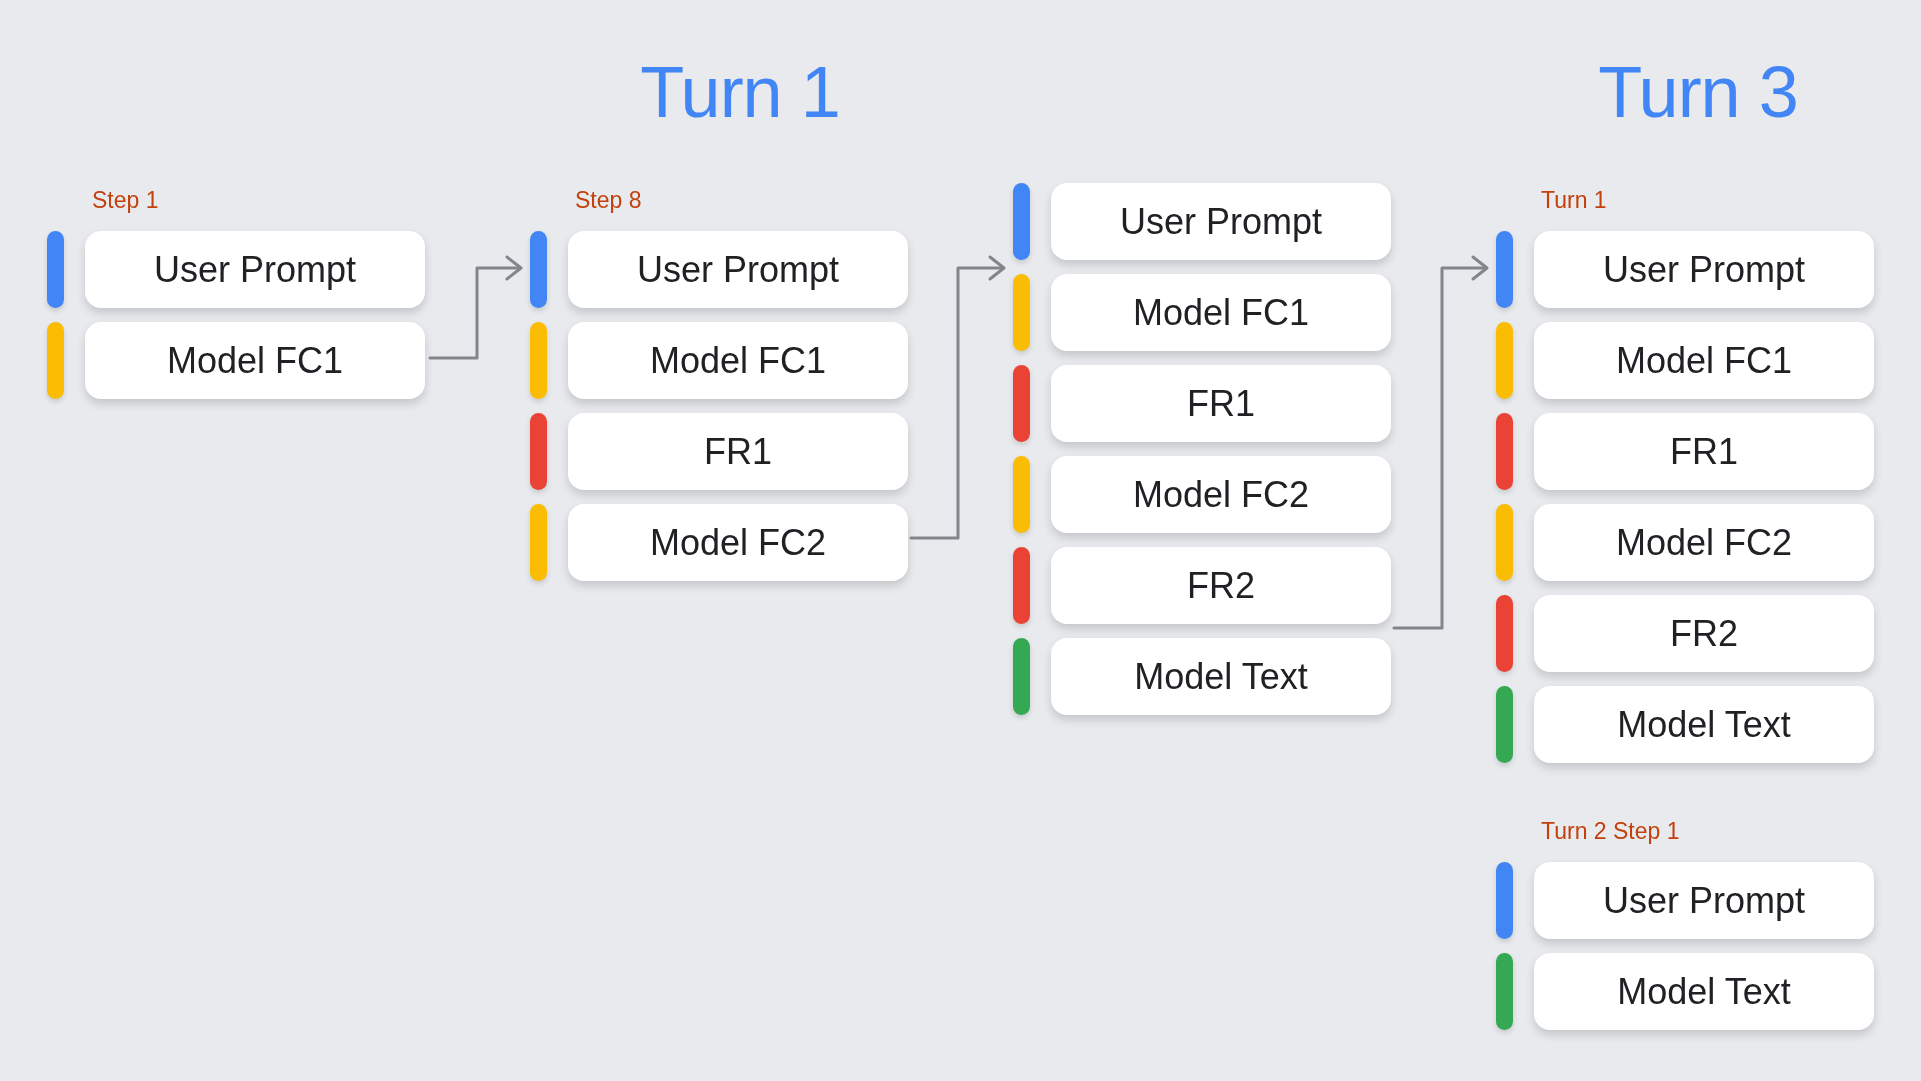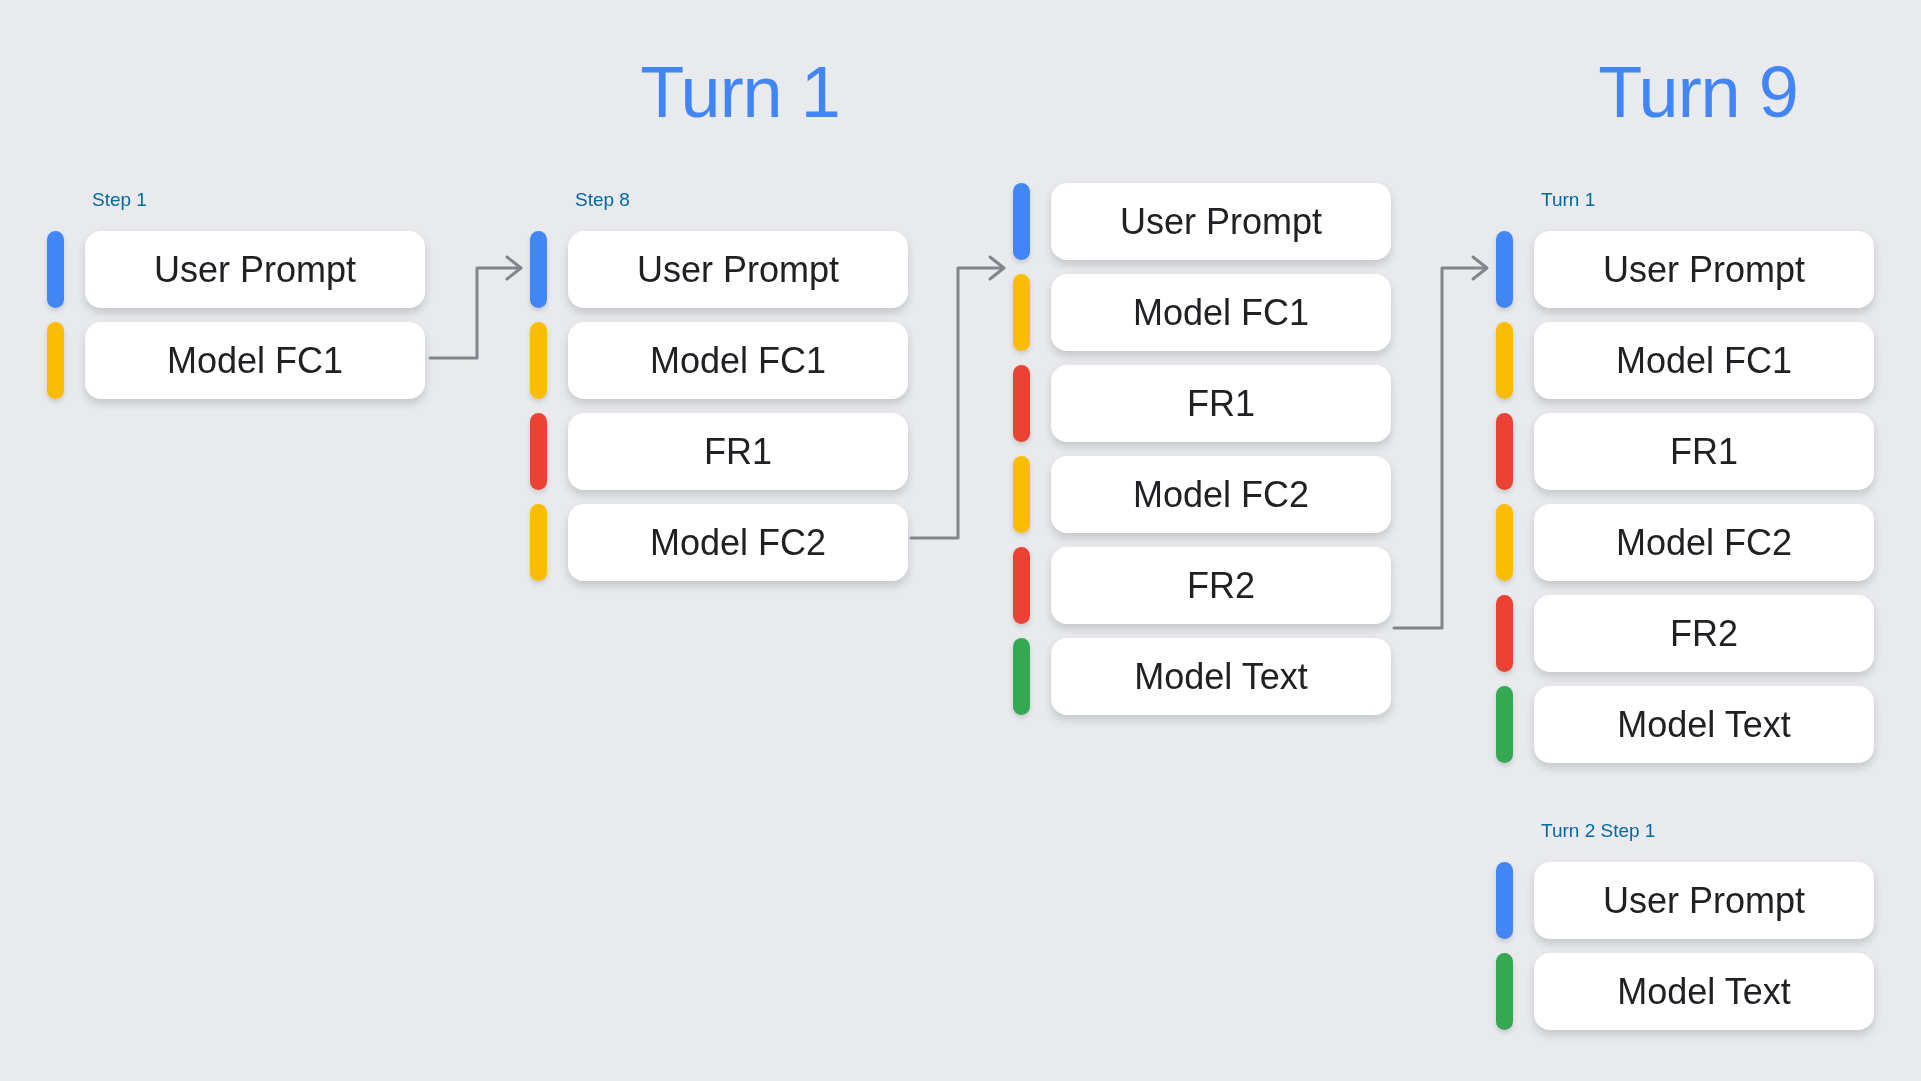--- a/index.html
+++ b/index.html
@@ -21,24 +21,24 @@
     line-height:1;
     white-space:nowrap;
   }
   .col {
     position:absolute;
     top:183px;
   }
   .col-label {
     height:46px;
     margin-left:45px;
-    font-size:19px;
+    font-size:23px;
     line-height:30px;
     padding-top:2px;
-    color:#0369a1;
+    color:#c2410c;
     white-space:nowrap;
   }
   .rows {
     display:flex;
     flex-direction:column;
     gap:14px;
   }
   .row {
     display:flex;
     align-items:stretch;
@@ -76,21 +76,21 @@
     stroke-linecap:round;
     stroke-linejoin:round;
   }
 </style>
 </head>
 <body>
 
 <div class="canvas" style="background-color: rgb(232, 234, 237);">
 
   <div class="big-title" style="left: 740px; color: rgb(66, 133, 244);">Turn 1</div>
-  <div class="big-title" style="left: 1698px; color: rgb(66, 133, 244);">Turn 9</div>
+  <div class="big-title" style="left: 1698px; color: rgb(66, 133, 244);">Turn 3</div>
 
   <div class="col" style="left:47px">
     <div class="col-label">Step 1</div>
     <div class="rows">
       <div class="row">
         <div class="bar" style="background-color: rgb(66, 133, 244);"></div>
         <div class="box">User Prompt</div>
       </div>
       <div class="row">
         <div class="bar" style="background-color: rgb(251, 188, 4);"></div>

